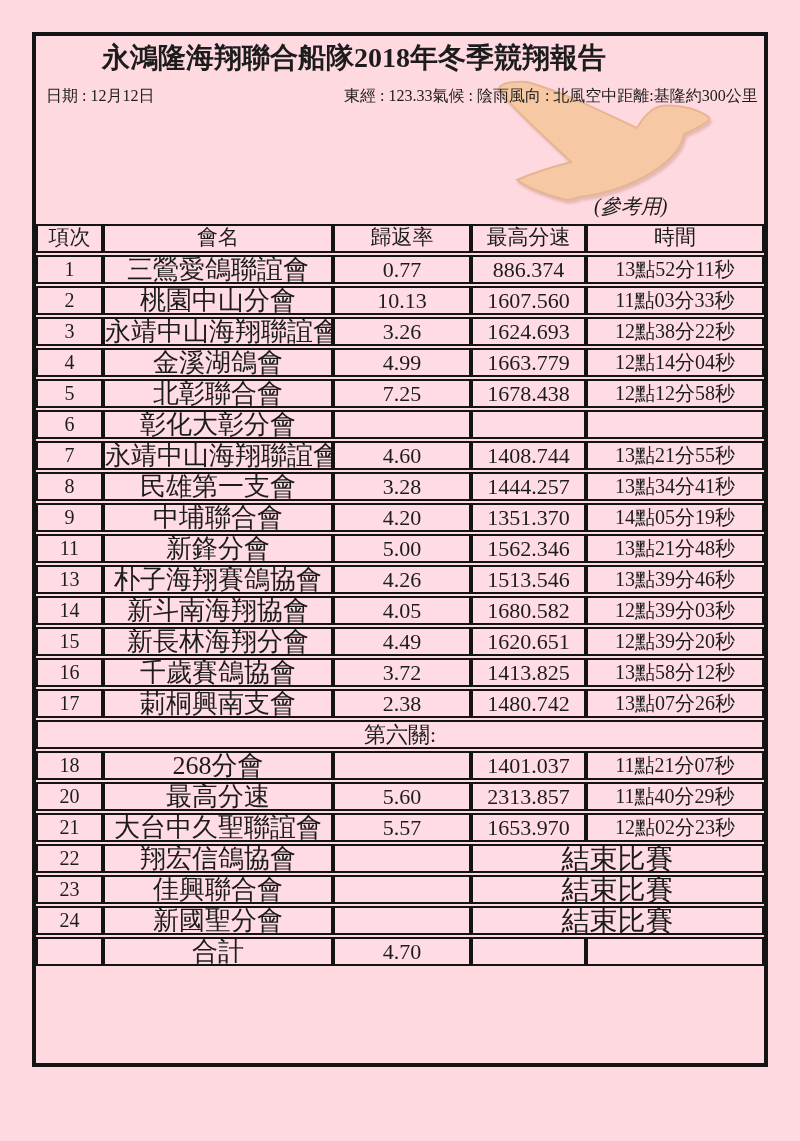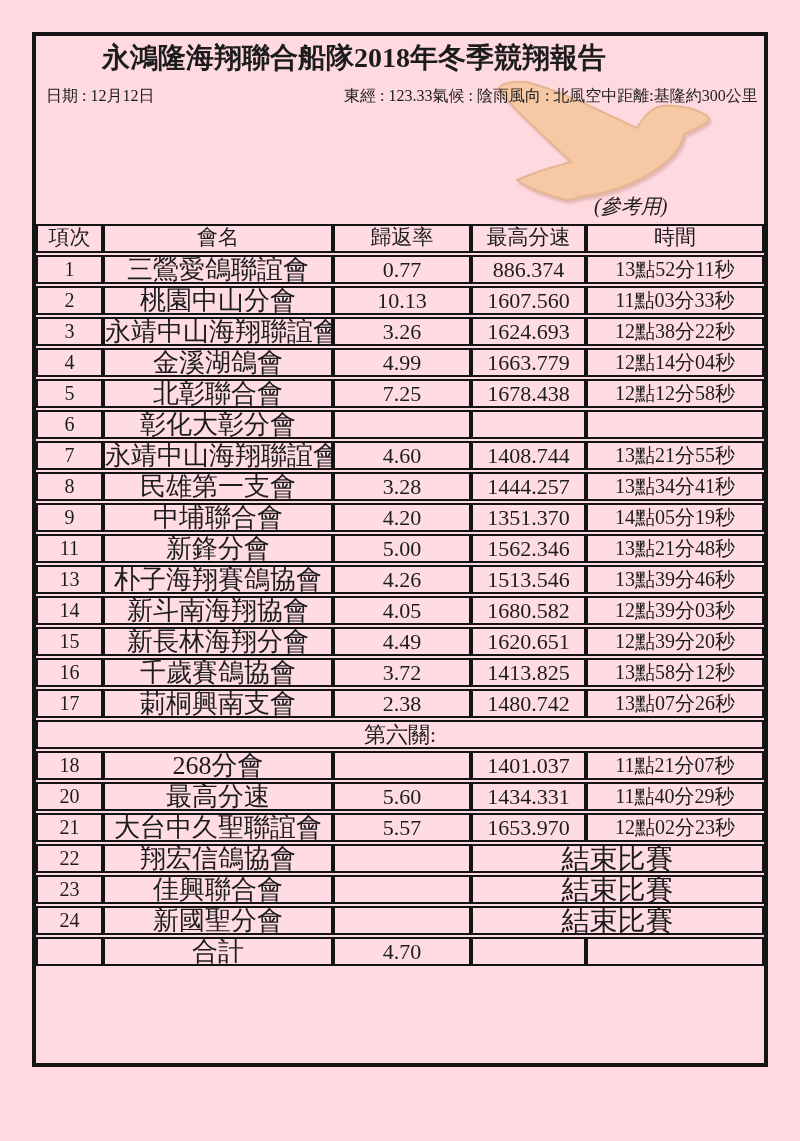--- a/index.html
+++ b/index.html
@@ -255,21 +255,21 @@
             <td class="no">18</td>
             <td class="name">268分會</td>
             <td class="rate"></td>
             <td class="speed">1401.037</td>
             <td class="time">11點21分07秒</td>
           </tr>
           <tr>
             <td class="no">20</td>
             <td class="name">最高分速</td>
             <td class="rate">5.60</td>
-            <td class="speed">1434.331</td>
+            <td class="speed">2313.857</td>
             <td class="time">11點40分29秒</td>
           </tr>
           <tr>
             <td class="no">21</td>
             <td class="name">大台中久聖聯誼會</td>
             <td class="rate">5.57</td>
             <td class="speed">1653.970</td>
             <td class="time">12點02分23秒</td>
           </tr>
           <tr>

